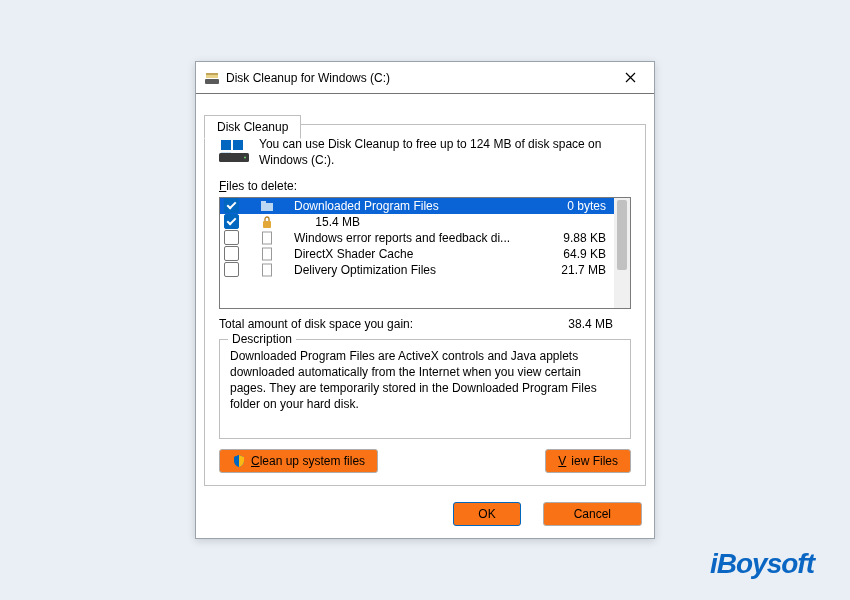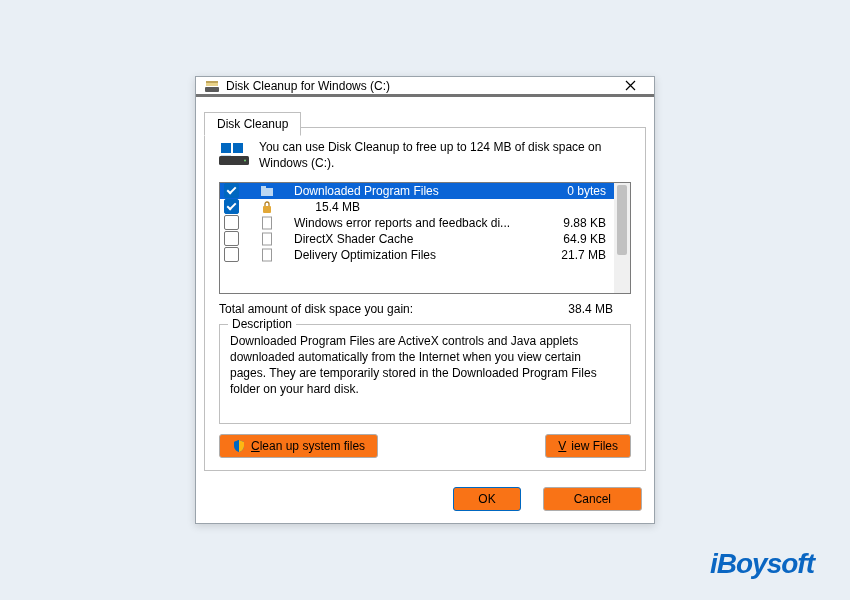--- a/index.html
+++ b/index.html
@@ -14,25 +14,25 @@
       justify-content: center;
     }
     .dialog {
       width: 460px;
       background: #fff;
       border: 1px solid #9aa3ab;
       box-shadow: 0 2px 8px rgba(0,0,0,.15);
       position: relative;
     }
     .titlebar {
-      height: 20px;
+      height: 32px;
       display: flex;
       align-items: center;
       padding: 0 4px 0 8px;
-      border-bottom: 3px solid #737373;
+      border-bottom: 1px solid #737373;
     }
     .titlebar-icon {
       width: 16px; height: 16px;
       margin-right: 6px;
       display: inline-block;
     }
     .titlebar-title { font-size: 12px; flex: 1; }
     .titlebar-close {
       width: 40px; height: 28px;
       display: flex; align-items: center; justify-content: center;
@@ -43,21 +43,21 @@
       padding: 6px 8px 0 8px;
       background: #fff;
     }
     .tab {
       padding: 4px 12px;
       border: 1px solid #bfbfbf;
       border-bottom: 1px solid #fff;
       background: #fff;
       font-size: 12px;
       position: relative;
-      top: 9px;
+      top: 15px;
     }
     .tab-body {
       margin: 0 8px 8px 8px;
       border: 1px solid #bfbfbf;
       padding: 12px 14px;
     }
     .info-row { display: flex; gap: 10px; margin-bottom: 10px; }
     .drive-icon {
       width: 30px; height: 24px; margin-top: 2px; position: relative; flex-shrink: 0;
     }
@@ -191,20 +191,21 @@
           <rect x="2" y="1" width="10" height="10" fill="#0067c0"></rect>
           <rect x="14" y="1" width="10" height="10" fill="#0067c0"></rect>
           <rect x="2" y="13" width="10" height="10" fill="#0067c0" opacity="0.2"></rect>
           <rect x="0" y="14" width="30" height="9" rx="1.5" fill="#3a3a3a"></rect>
           <circle cx="26" cy="18.5" r="1" fill="#6fcf6f"></circle>
         </svg>
       </div>
       <div class="info-text">You can use Disk Cleanup to free up to 124 MB of disk space on Windows (C:).</div>
     </div>
 
+    <div class="section-label"><span class="underline">F</span><span>iles to delete:</span></div>
 
     <div class="file-list">
       <div class="file-list-items">
 
       <div class="file-row selected">
             <span class="file-checkbox checked"></span>
             <span class="file-icon">
               <svg viewBox="0 0 14 14">
                 <rect x="1" y="4" width="12" height="8" fill="#bcd7f2"></rect>
                 <rect x="1" y="2" width="5" height="3" fill="#bcd7f2"></rect>

